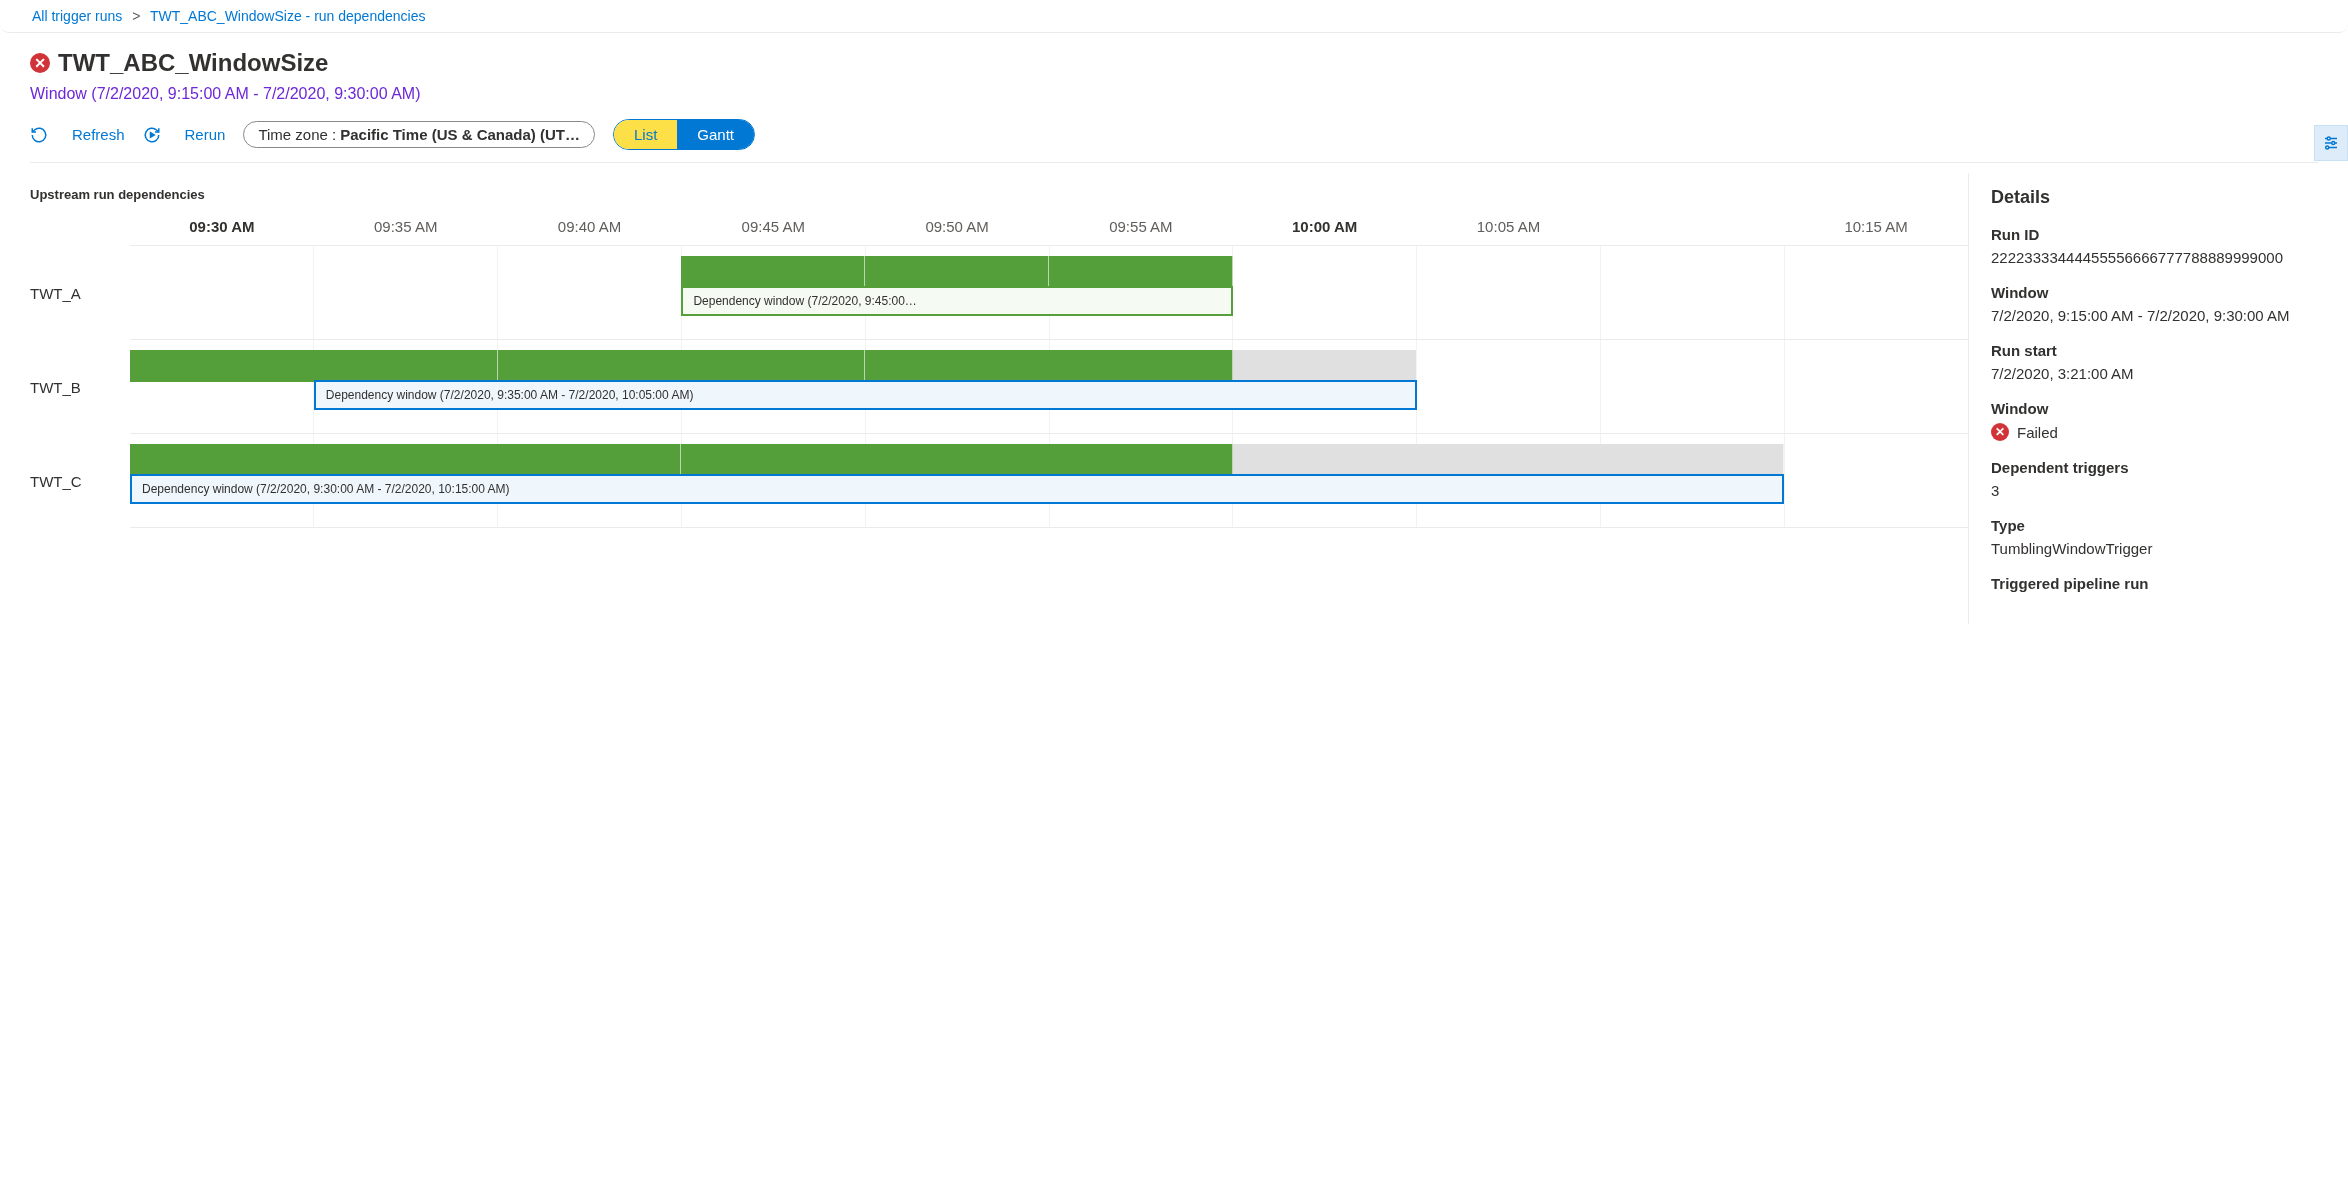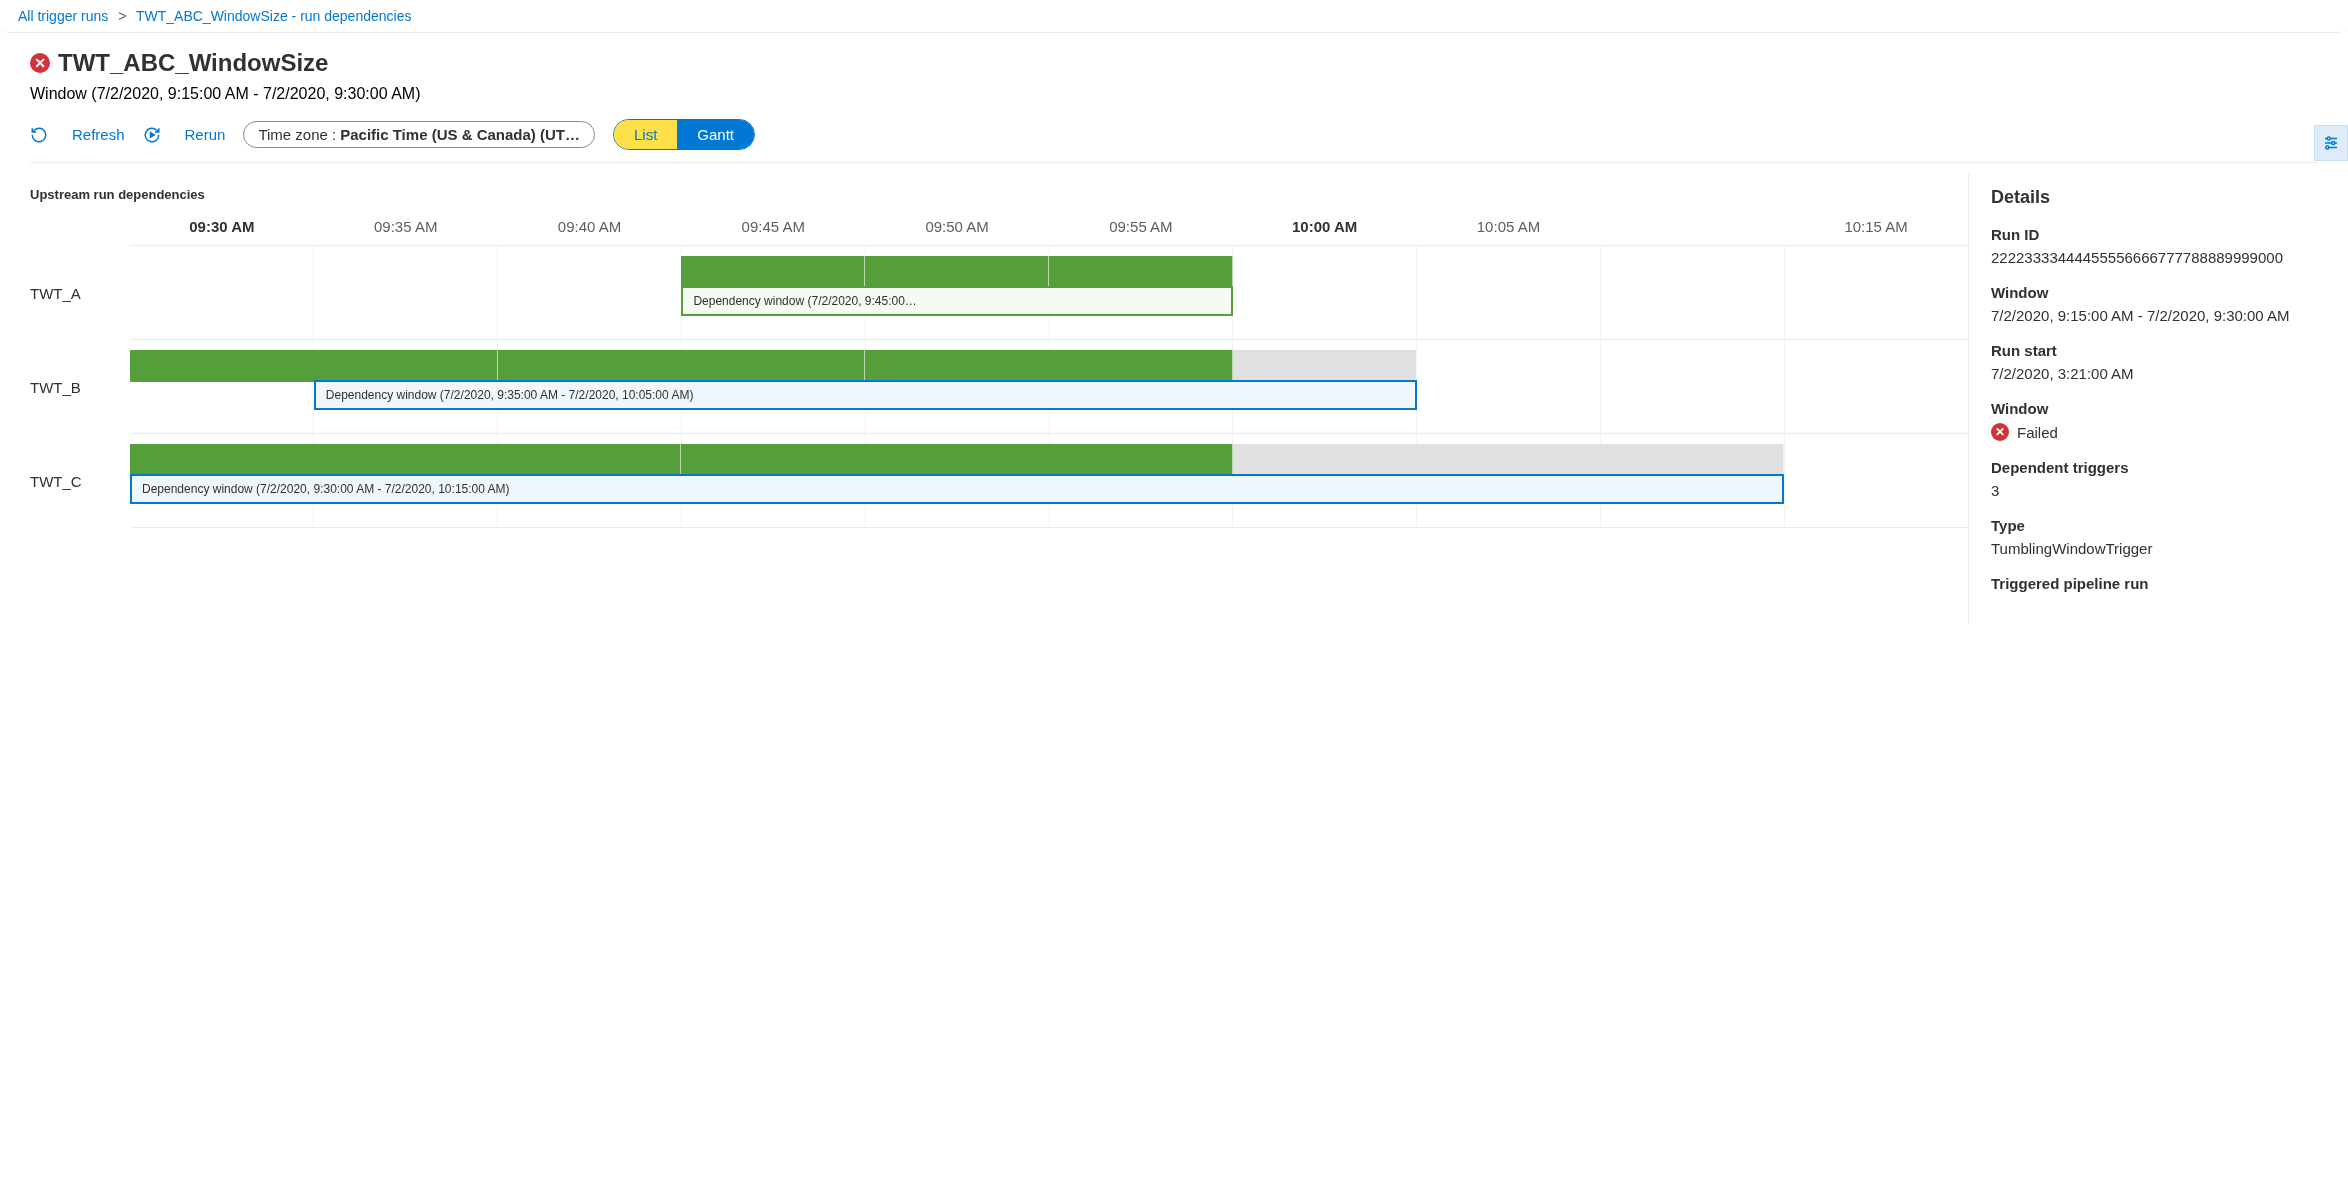--- a/index.html
+++ b/index.html
@@ -1,37 +1,37 @@
 <!DOCTYPE html>
 <html><head>
 <meta charset="utf-8">
 <style>
 * { box-sizing: border-box; margin: 0; padding: 0; }
 html, body { font-family: "Segoe UI", Arial, sans-serif; font-size: 14px; color: #323130; background: #fff; }
 
 .page { width: 100%; }
 
 .breadcrumb-bar {
-  padding: 8px 18px;
+  padding: 8px 32px;
   border-bottom: 1px solid #edebe9;
   font-size: 14px;
   color: #0078d4;
   border-radius: 9px;
 }
 .breadcrumb-bar a { color: #0078d4; text-decoration: none; }
 .breadcrumb-bar .sep { color: #605e5c; margin: 0 6px; }
 
 .header { padding: 16px 30px 10px; }
 .title-row { display: flex; align-items: center; gap: 8px; margin-bottom: 8px; }
 .title-row h1 { font-size: 24px; font-weight: 600; }
 .icon-error {
   width: 20px; height: 20px; display: inline-flex; align-items: center; justify-content: center;
   background: #d13438; color: #fff; border-radius: 50%; font-weight: bold; font-size: 14px;
 }
-.subtitle { font-size: 16px; color: #000000; margin-bottom: 12px; }
+.subtitle { font-size: 16px; color: #6d28d9; margin-bottom: 12px; }
 
 .toolbar { display: flex; align-items: center; gap: 18px; padding: 4px 0 12px; border-bottom: 1px solid #edebe9; flex-wrap: wrap; }
 .toollink { display: inline-flex; align-items: center; gap: 24px; color: #0078d4; cursor: pointer; font-size: 15px; }
 .toollink svg { width: 18px; height: 18px; }
 
 .pill {
   display: inline-flex; align-items: center; border: 1px solid #8a8886; border-radius: 20px;
   padding: 4px 14px; font-size: 15px; color: #323130; white-space: nowrap; overflow: hidden;
 }
 .pill .label-prefix { margin-right: 4px; }

